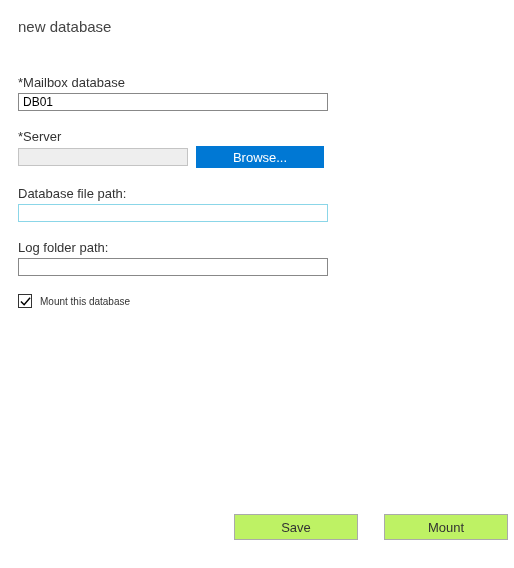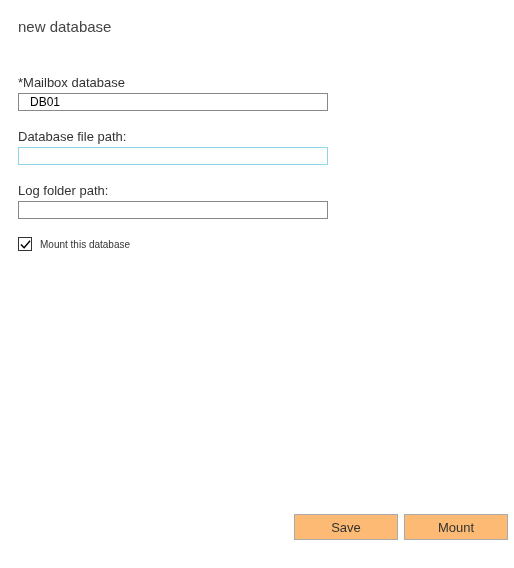--- a/index.html
+++ b/index.html
@@ -24,21 +24,21 @@
       font-size: 13px;
       color: #333;
       display: block;
       margin-bottom: 2px;
     }
     .text-input {
       width: 310px;
       height: 18px;
       border: 1px solid #888;
       font-size: 12px;
-      padding: 0 11px;
+      padding: 0 4px;
       font-family: inherit;
       background: #fff;
     }
     .text-input.focused {
       border: 1px solid #0ea5c9;
       outline: 1px solid #8bd6e8;
       outline-offset: -1px;
     }
     .readonly-input {
       width: 170px;
@@ -90,41 +90,49 @@
       color: #333;
     }
     .footer {
       position: absolute;
       bottom: 28px;
       right: 6px;
       display: flex;
       gap: 6px;
     }
     .footer-btn {
-      width: 104px;
+      width: 124px;
       height: 26px;
       border: 1px solid #aaa;
-      background: #fdba74;
+      background: #bef264;
       font-size: 13px;
       font-family: inherit;
       cursor: pointer;
       color: #333;
+      margin-left: 20px;
     }
   </style>
 </head>
 <body>
 
 <div class="content">
   <h1 class="page-title">new database</h1>
 
   <div class="field-group">
     <label class="field-label">*Mailbox database</label>
     <input type="text" class="text-input" value="DB01" style="">
   </div>
 
+  <div class="field-group">
+    <label class="field-label">*Server</label>
+    <div class="server-row">
+      <div class="readonly-input"></div>
+      <button class="browse-btn">Browse...</button>
+    </div>
+  </div>
 
   <div class="field-group">
     <label class="field-label">Database file path:</label>
     <input type="text" class="text-input focused" value="" style="">
   </div>
 
   <div class="field-group">
     <label class="field-label">Log folder path:</label>
     <input type="text" class="text-input" value="" style="">
   </div>

